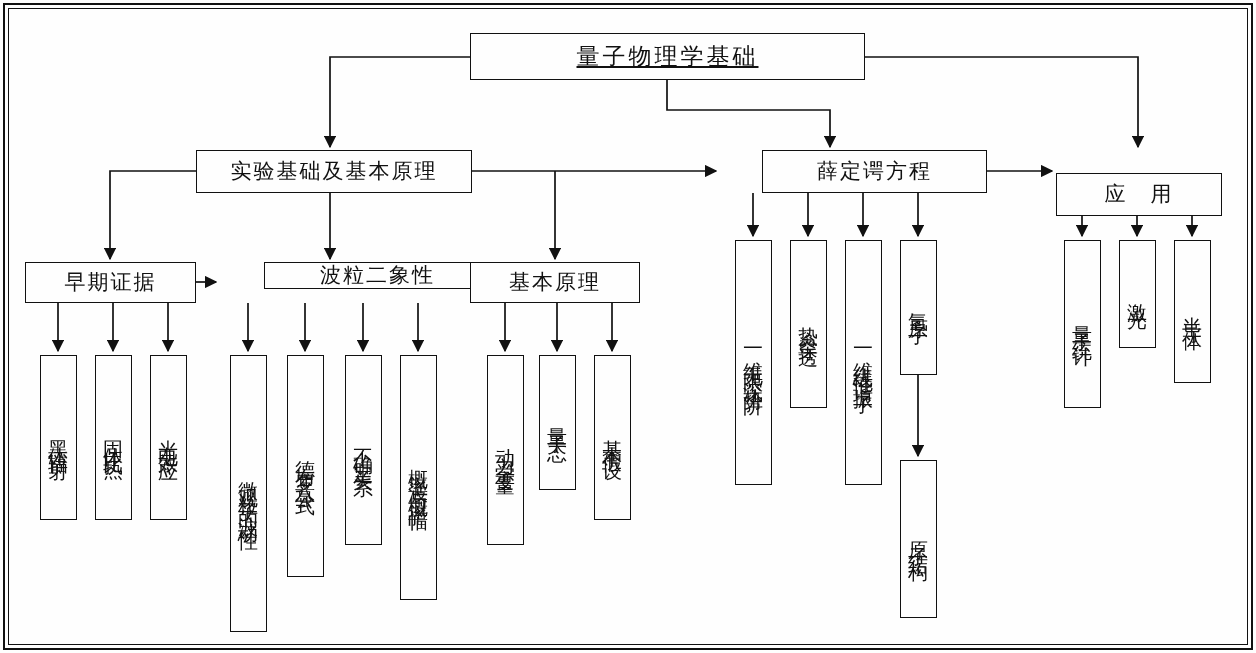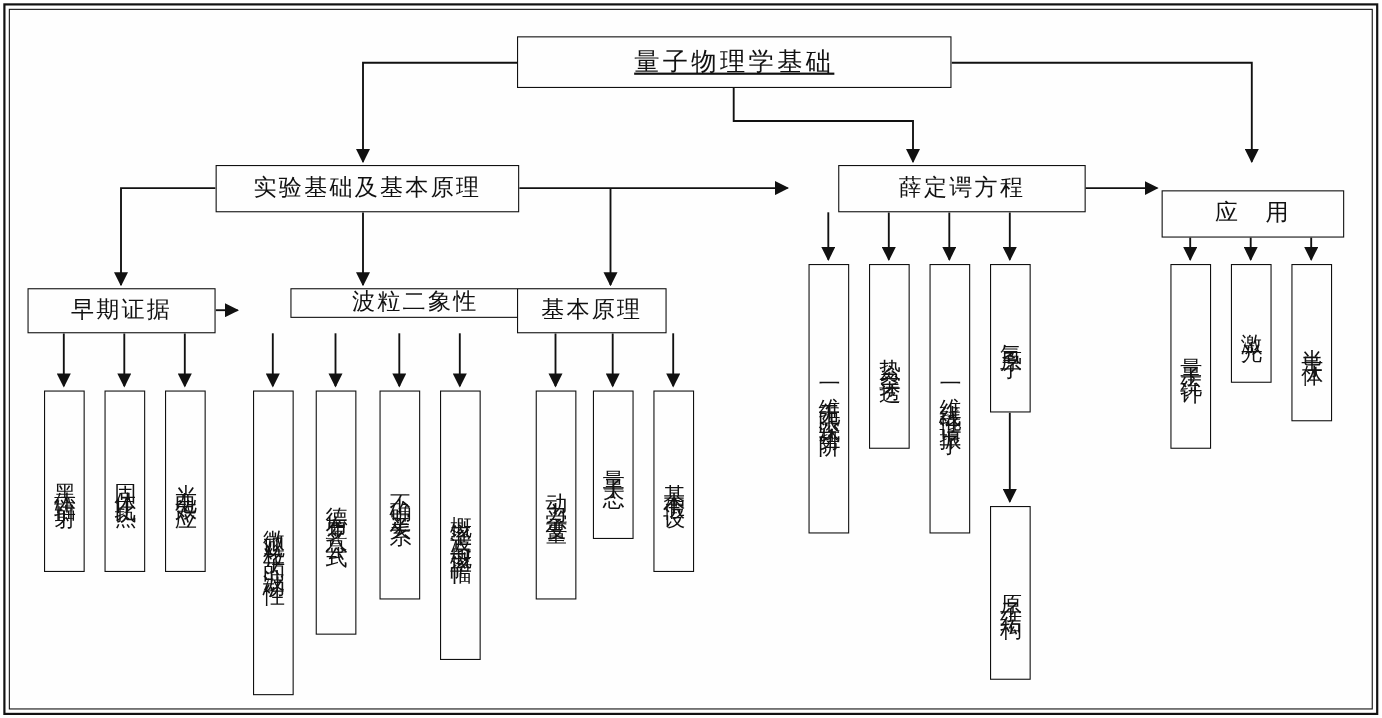--- a/index.html
+++ b/index.html
@@ -68,21 +68,21 @@
   </svg>
 
   <div class="node hbox title-box" style="left:470px;top:33px;width:395px;height:47px;">量子物理学基础</div>
 
   <div class="node hbox" style="left:196px;top:150px;width:276px;height:43px;">实验基础及基本原理</div>
   <div class="node hbox" style="left:720px;top:150px;width:225px;height:43px;margin-left:42px;">薛定谔方程</div>
   <div class="node hbox" style="left:1056px;top:150px;width:166px;height:43px;margin-top:23px;">应　用</div>
 
   <div class="node hbox" style="left:25px;top:262px;width:171px;height:41px;">早期证据</div>
   <div class="node hbox" style="left:220px;top:262px;width:227px;height:27px;margin-left:44px;">波粒二象性</div>
-  <div class="node hbox" style="left:470px;top:262px;width:136px;height:41px;">基本原理</div>
+  <div class="node hbox" style="left:470px;top:262px;width:170px;height:41px;">基本原理</div>
 
   <div class="node vbox" style="left:40px;top:355px;width:37px;height:165px;">黑体辐射</div>
   <div class="node vbox" style="left:95px;top:355px;width:37px;height:165px;">固体比热</div>
   <div class="node vbox" style="left:150px;top:355px;width:37px;height:165px;">光电效应</div>
 
   <div class="node vbox" style="left:230px;top:355px;width:37px;height:277px;">微观粒子的波动性</div>
   <div class="node vbox" style="left:287px;top:355px;width:37px;height:222px;">德布罗意公式</div>
   <div class="node vbox" style="left:345px;top:355px;width:37px;height:190px;">不确定关系</div>
   <div class="node vbox" style="left:400px;top:355px;width:37px;height:245px;">概率波与概率幅</div>
 

